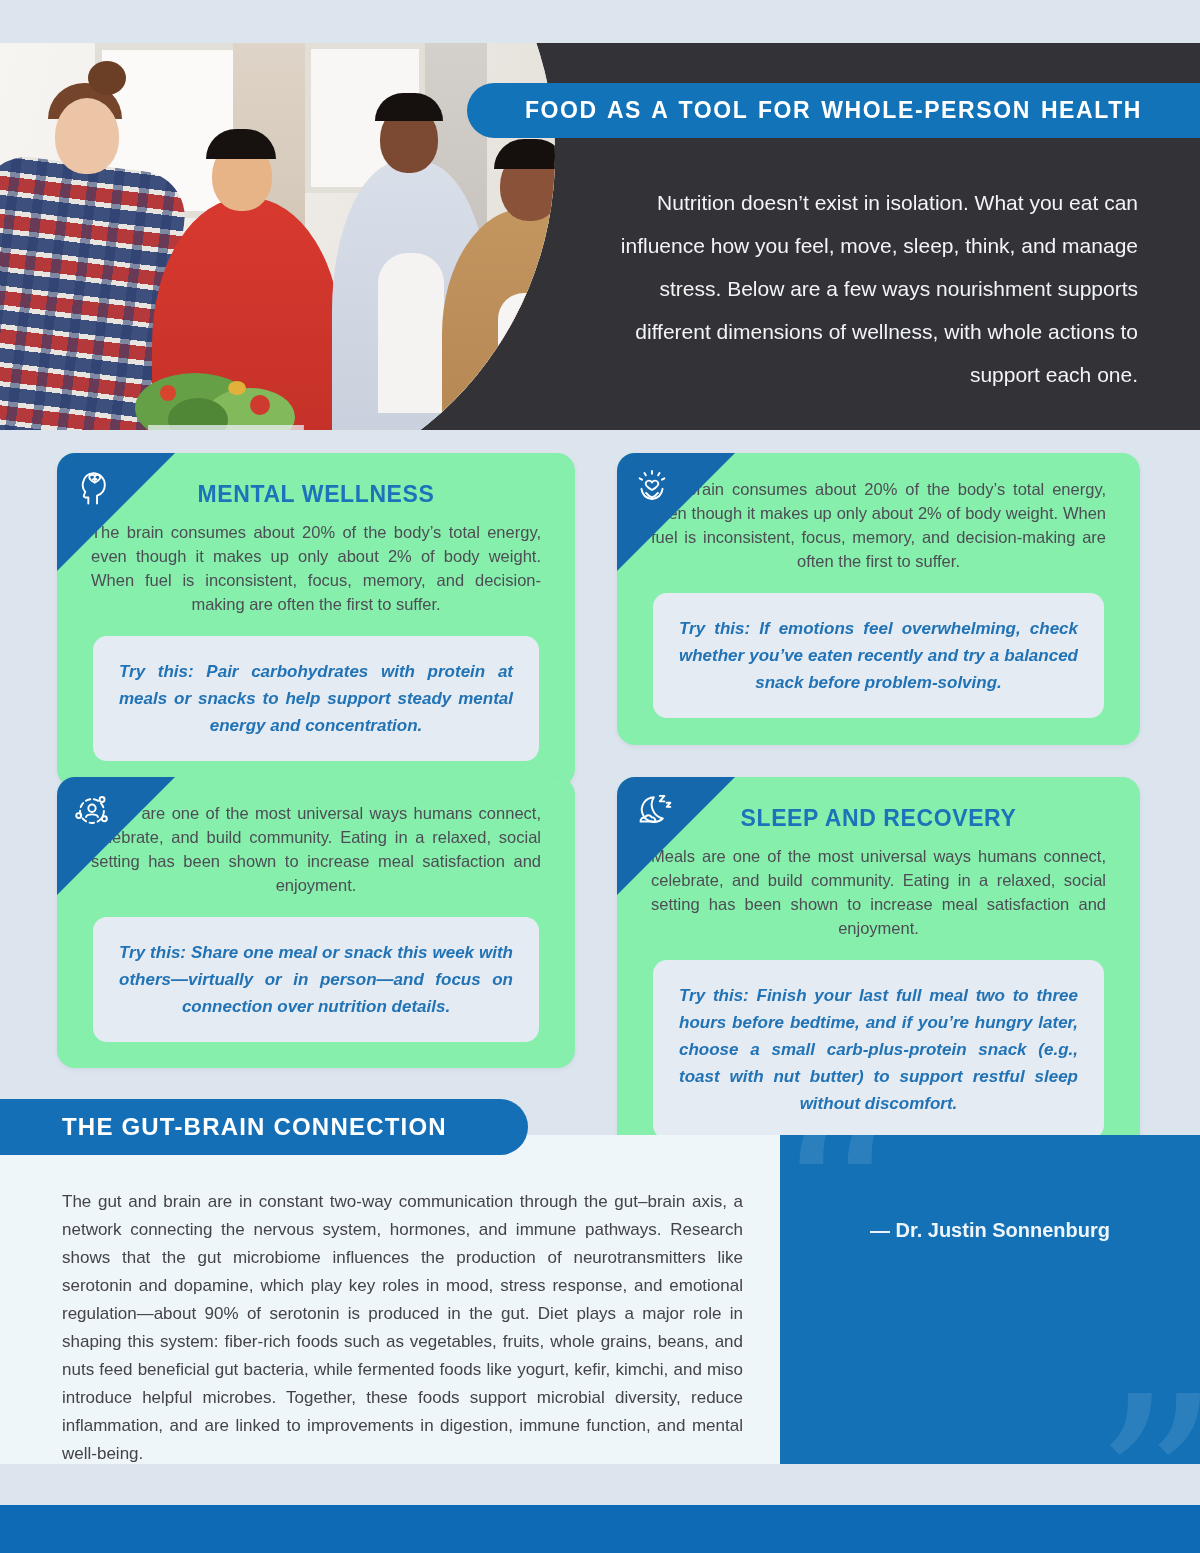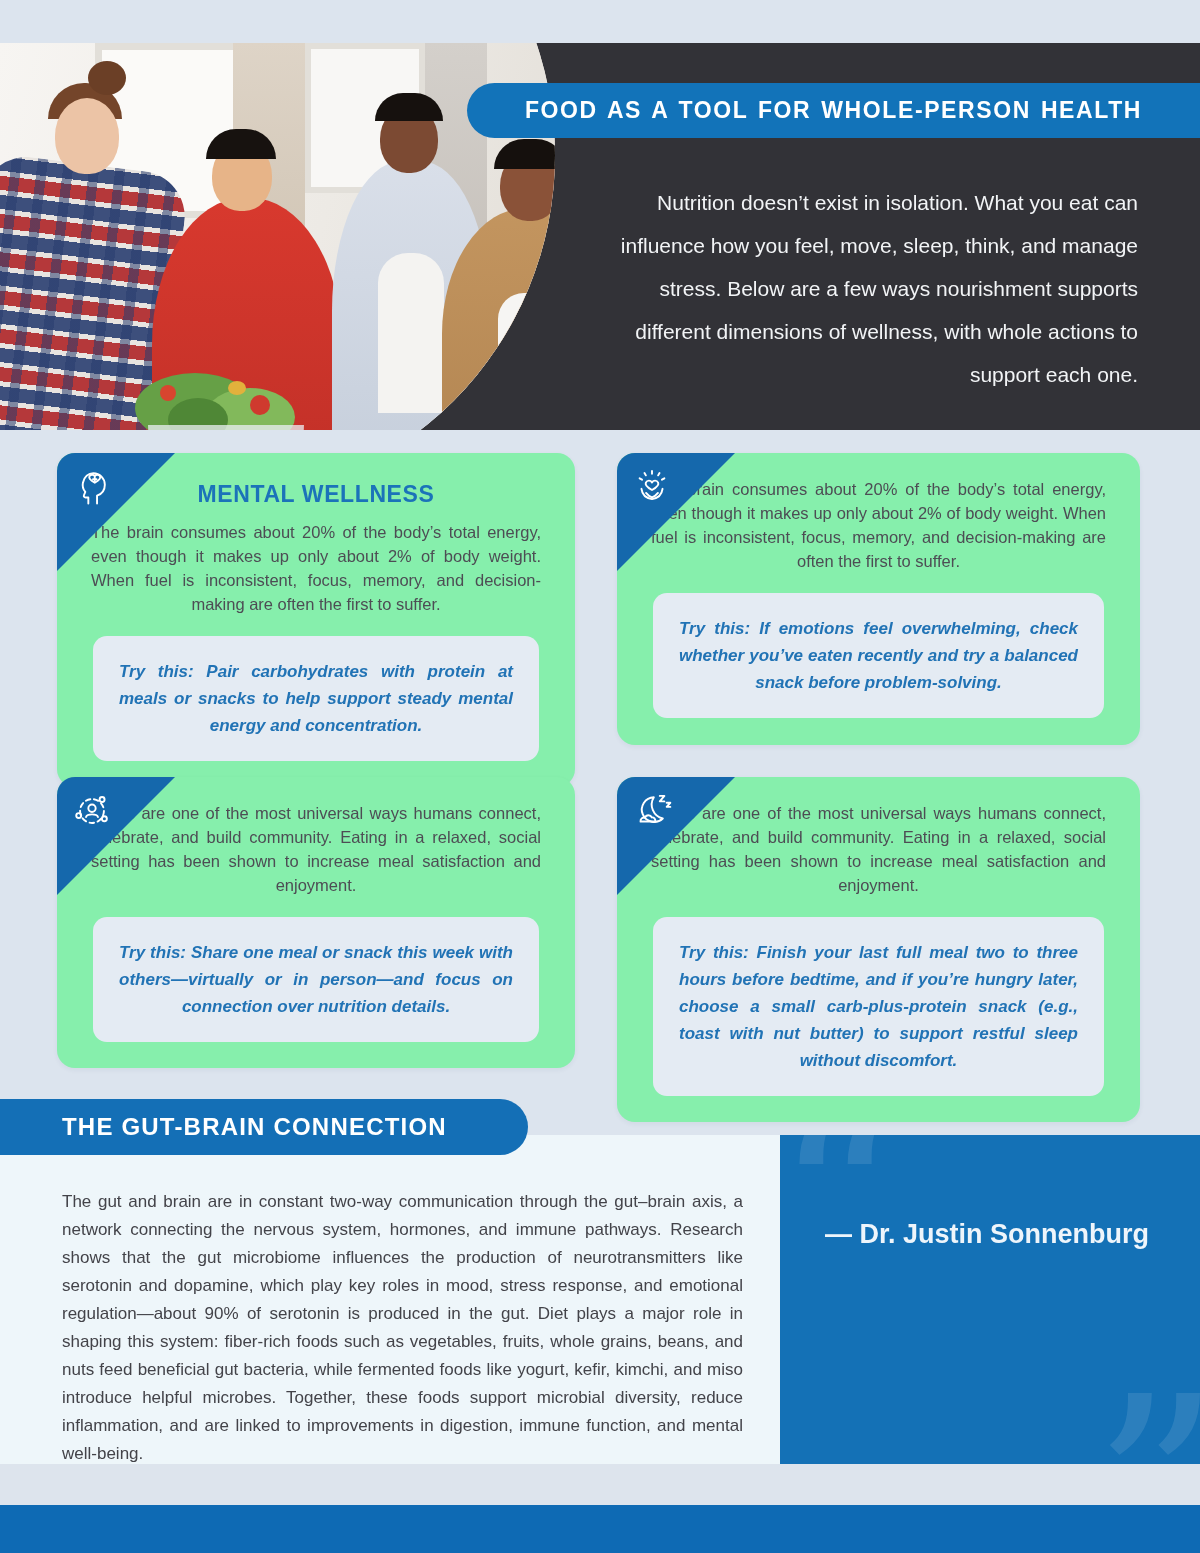--- a/index.html
+++ b/index.html
@@ -131,21 +131,21 @@
   }
   .quote-box::after{
     content:"\201D"; position:absolute; right:-20px; bottom:-150px;
     font-family:"DejaVu Serif", serif; font-size:250px; color:#ffffff; opacity:.10; line-height:1;
   }
   .quote-box blockquote{
     color:#f2f8fc; font-size:26px; font-weight:700; line-height:40px; text-align:center;
     position:relative; z-index:1;
   }
   .quote-box figcaption{
-    margin-top:32px; color:#eef5fb; font-size:27px; font-weight:700; text-align:left;
+    margin-top:32px; color:#eef5fb; font-size:20px; font-weight:700; text-align:center;
     position:relative; z-index:1;
   }
 
   
   .bottom-band{ position:absolute; left:0; top:1464px; width:1200px; height:41px; background:#dde4ed; }
   .footer-bar{ position:absolute; left:0; top:1505px; width:1200px; height:48px; background:#0e6ab4; }
 
   .icon-svg{ stroke:#fff; fill:none; stroke-width:2.1; stroke-linecap:round; stroke-linejoin:round; }
 </style>
 </head>
@@ -249,20 +249,21 @@
     </article>
 
     <article class="card card-4">
       <div class="corner">
         <svg class="icon-svg" width="44" height="44" viewBox="0 0 48 48">
           <path d="M26 9a13.5 13.5 0 1 0 9.8 23.2A15.5 15.5 0 0 1 26 9z"></path>
           <path d="M11.5 35.5c-.3-2.8 2-4.9 4.9-4.4 1.3-3.3 6-3.3 7.4-.1 2.3-.4 4.2 1.6 3.8 4.5z"></path>
           <path d="M32.5 7.5h5l-5 6h5M40 15h4l-4 4.5h4"></path>
         </svg>
       </div>
+      <h2 class="card-title">SLEEP AND RECOVERY</h2>
       <p class="card-body">Meals are one of the most universal ways humans connect, celebrate, and build community. Eating in a relaxed, social setting has been shown to increase meal satisfaction and enjoyment.</p>
       <div class="tip">
         <p>Try this: Finish your last full meal two to three hours before bedtime, and if you’re hungry later, choose a small carb-plus-protein snack (e.g., toast with nut butter) to support restful sleep without discomfort.</p>
       </div>
     </article>
 
   </section>
 
   <section class="light-section">
     <p class="gut-body">The gut and brain are in constant two-way communication through the gut–brain axis, a network connecting the nervous system, hormones, and immune pathways. Research shows that the gut microbiome influences the production of neurotransmitters like serotonin and dopamine, which play key roles in mood, stress response, and emotional regulation—about 90% of serotonin is produced in the gut. Diet plays a major role in shaping this system: fiber-rich foods such as vegetables, fruits, whole grains, beans, and nuts feed beneficial gut bacteria, while fermented foods like yogurt, kefir, kimchi, and miso introduce helpful microbes. Together, these foods support microbial diversity, reduce inflammation, and are linked to improvements in digestion, immune function, and mental well-being.</p>

